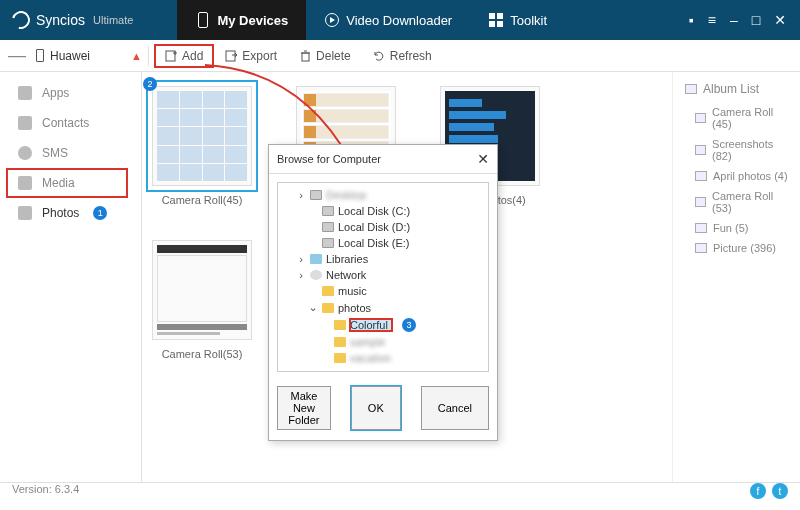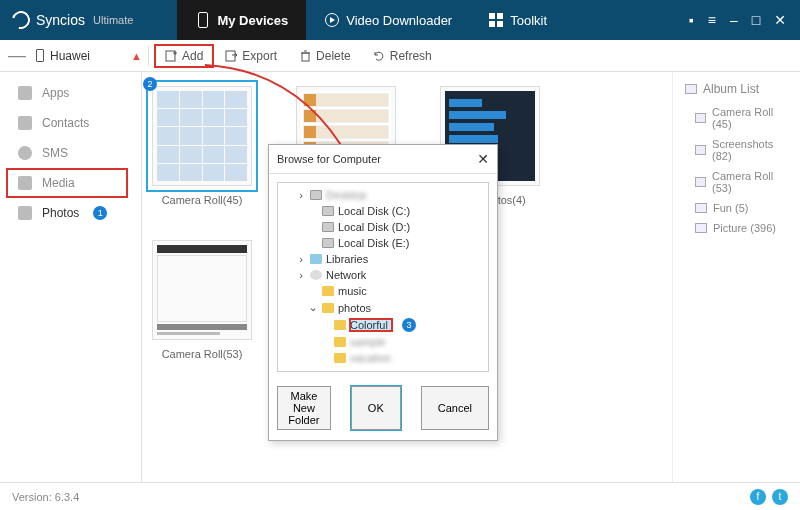--- a/index.html
+++ b/index.html
@@ -59,21 +59,21 @@
 .fun-thumb { background: #0b3a5e; width: 100%; height: 100%; padding: 6px; display: grid; grid-template-columns: 1fr 1fr 1fr; gap: 4px; }
 .fun-c { border-radius: 50%; background: #2aa7df; }
 .fun-c.y { background: #eb5; }
 .fun-c.g { background: #3a7; }
 
 .rpanel { width: 128px; border-left: 1px solid #eee; padding: 10px 12px; }
 .rhead { display: flex; align-items: center; gap: 6px; color: #888; margin-bottom: 6px; }
 .rp-item { display: flex; align-items: center; gap: 6px; padding: 4px 0 4px 10px; color: #888; cursor: pointer; font-size: 11px; }
 .rp-ico { width: 12px; height: 10px; border: 1px solid #aaa; background: #eef; }
 
-.footer { position: absolute; bottom: 0; left: 0; right: 0; height: 28px; border-top: 1px solid #e0e0e0; display: flex; align-items: center; padding: 0 12px; color: #888; font-size: 11px; }
+.footer { position: absolute; bottom: 0; left: 0; right: 0; height: 28px; border-top: 1px solid #e0e0e0; display: flex; padding: 0 12px; color: #888; font-size: 11px; }
 .soc { margin-left: auto; display: flex; gap: 6px; }
 .soc span { width: 16px; height: 16px; border-radius: 50%; background: #2aa7df; color: #fff; font-size: 10px; display: flex; align-items: center; justify-content: center; }
 
 .arrow { position: absolute; left: 200px; top: 60px; width: 160px; height: 110px; pointer-events: none; }
 
 .dialog { position: absolute; left: 268px; top: 144px; width: 230px; background: #fff; border: 1px solid #aaa; box-shadow: 2px 2px 8px rgba(0,0,0,0.2); }
 .dlg-title { display: flex; align-items: center; padding: 6px 8px; border-bottom: 1px solid #ddd; font-size: 11px; }
 .dlg-close { margin-left: auto; cursor: pointer; font-size: 14px; }
 .tree { height: 190px; overflow: auto; border: 1px solid #ccc; margin: 8px; padding: 4px 0; font-size: 11px; }
 .tn { display: flex; align-items: center; gap: 4px; padding: 2px 0 2px 6px; cursor: pointer; white-space: nowrap; }
@@ -306,20 +306,24 @@
     <div class="rp-item">
         <span class="rp-ico"></span>
         <span>Camera Roll (45)</span>
       </div>
     <div class="rp-item">
         <span class="rp-ico"></span>
         <span>Screenshots (82)</span>
       </div>
     <div class="rp-item">
         <span class="rp-ico"></span>
+        <span>April photos (4)</span>
+      </div>
+    <div class="rp-item">
+        <span class="rp-ico"></span>
         <span>Camera Roll (53)</span>
       </div>
     <div class="rp-item">
         <span class="rp-ico"></span>
         <span>Fun (5)</span>
       </div>
     <div class="rp-item">
         <span class="rp-ico"></span>
         <span>Picture (396)</span>
       </div>

